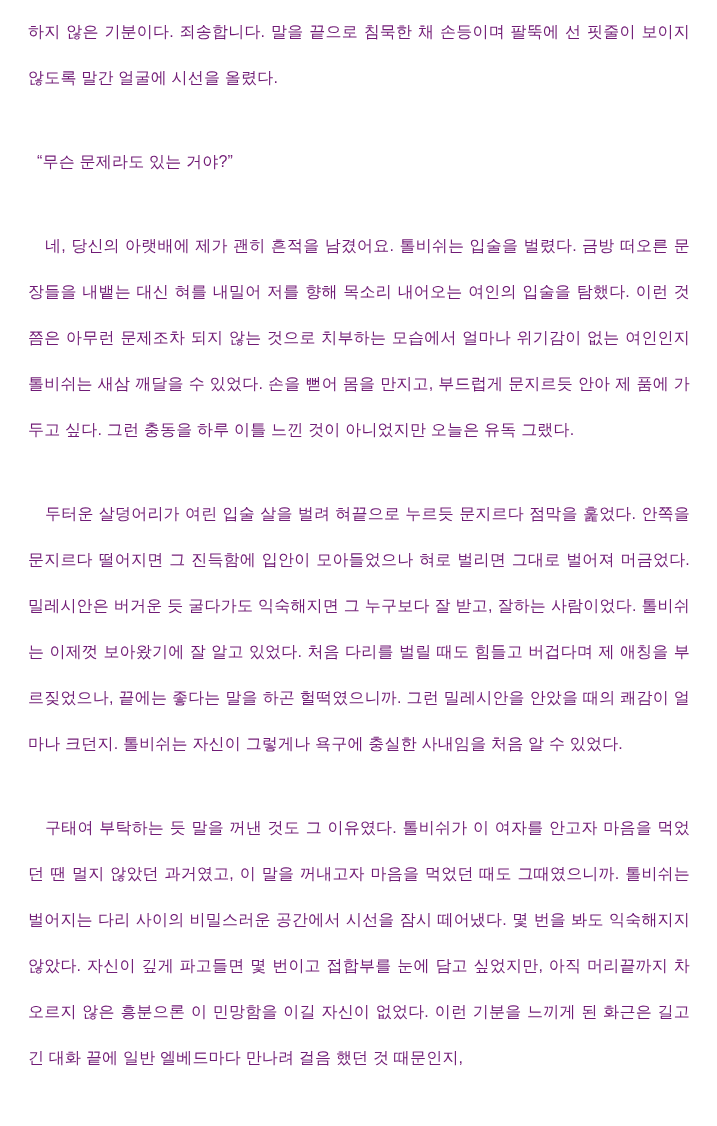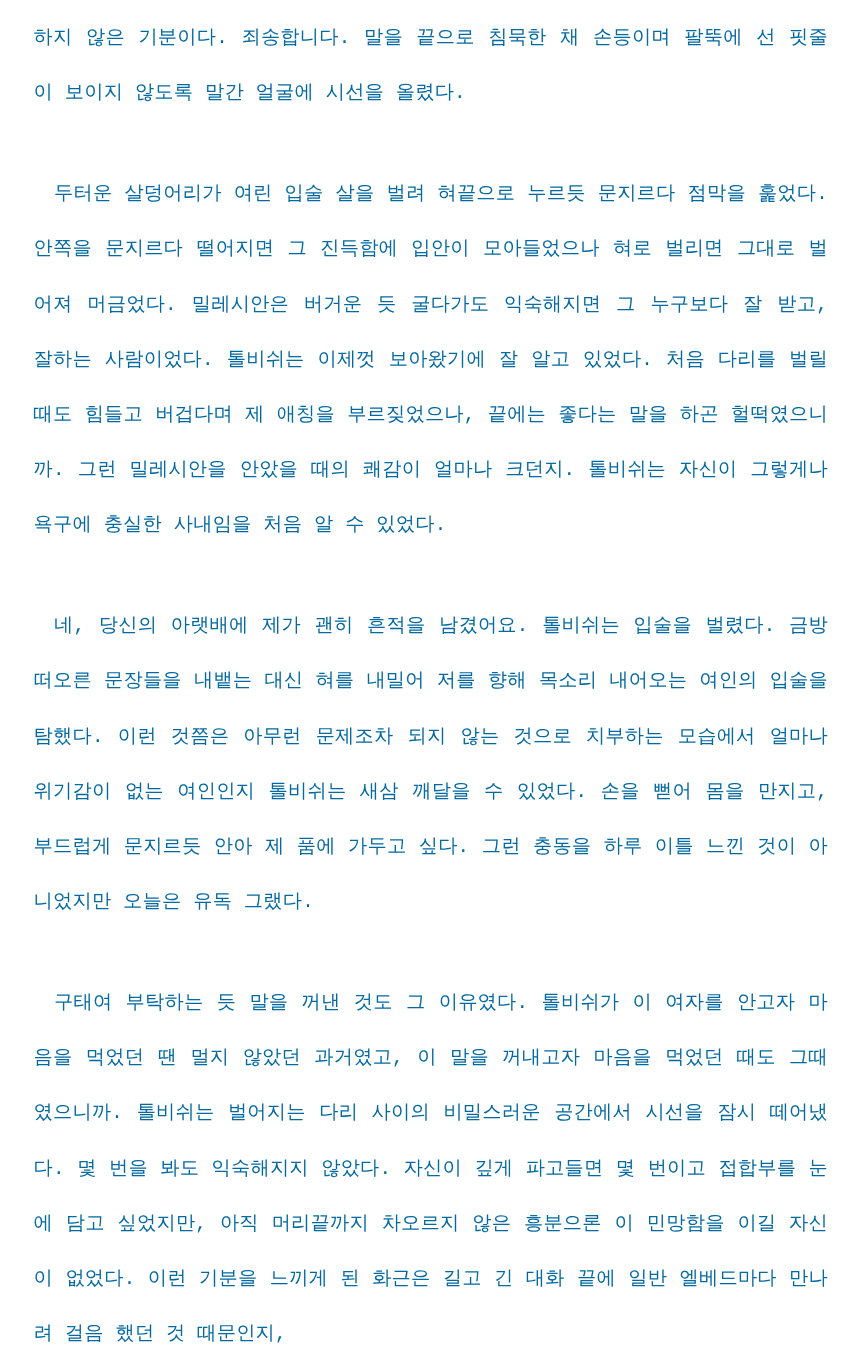--- a/index.html
+++ b/index.html
@@ -12,23 +12,23 @@
     height: 1126px;
     overflow: hidden;
     box-sizing: border-box;
   }
   .page {
     width: 717px;
     height: 1126px;
     box-sizing: border-box;
     padding: 9px 27px 0 28px;
     background: #ffffff;
-    font-family: Liberation Mono, monospace;
+    font-family: Liberation Sans, sans-serif;
     font-size: 16px;
-    color: #0369a1;
+    color: #701a75;
     letter-spacing: 0.2px;
   }
   .page p {
     margin: 0;
     line-height: 46px;
     text-align: justify;
     word-break: break-all;
   }
   .page p + p {
     margin-top: 38px;
@@ -39,20 +39,21 @@
   .indent-small {
     text-indent: 9px;
   }
 </style>
 </head>
 <body>
 
 <div class="page">
   <p>하지 않은 기분이다. 죄송합니다. 말을 끝으로 침묵한 채 손등이며 팔뚝에 선 핏줄이 보이지 않도록 말간 얼굴에 시선을 올렸다.</p>
 
+  <p class="indent-small">“무슨 문제라도 있는 거야?”</p>
+
+  <p class="indent">네, 당신의 아랫배에 제가 괜히 흔적을 남겼어요. 톨비쉬는 입술을 벌렸다. 금방 떠오른 문장들을 내뱉는 대신 혀를 내밀어 저를 향해 목소리 내어오는 여인의 입술을 탐했다. 이런 것쯤은 아무런 문제조차 되지 않는 것으로 치부하는 모습에서 얼마나 위기감이 없는 여인인지 톨비쉬는 새삼 깨달을 수 있었다. 손을 뻗어 몸을 만지고, 부드럽게 문지르듯 안아 제 품에 가두고 싶다. 그런 충동을 하루 이틀 느낀 것이 아니었지만 오늘은 유독 그랬다.</p>
 
   <p class="indent">두터운 살덩어리가 여린 입술 살을 벌려 혀끝으로 누르듯 문지르다 점막을 훑었다. 안쪽을 문지르다 떨어지면 그 진득함에 입안이 모아들었으나 혀로 벌리면 그대로 벌어져 머금었다. 밀레시안은 버거운 듯 굴다가도 익숙해지면 그 누구보다 잘 받고, 잘하는 사람이었다. 톨비쉬는 이제껏 보아왔기에 잘 알고 있었다. 처음 다리를 벌릴 때도 힘들고 버겁다며 제 애칭을 부르짖었으나, 끝에는 좋다는 말을 하곤 헐떡였으니까. 그런 밀레시안을 안았을 때의 쾌감이 얼마나 크던지. 톨비쉬는 자신이 그렇게나 욕구에 충실한 사내임을 처음 알 수 있었다.</p>
-
-  <p class="indent">네, 당신의 아랫배에 제가 괜히 흔적을 남겼어요. 톨비쉬는 입술을 벌렸다. 금방 떠오른 문장들을 내뱉는 대신 혀를 내밀어 저를 향해 목소리 내어오는 여인의 입술을 탐했다. 이런 것쯤은 아무런 문제조차 되지 않는 것으로 치부하는 모습에서 얼마나 위기감이 없는 여인인지 톨비쉬는 새삼 깨달을 수 있었다. 손을 뻗어 몸을 만지고, 부드럽게 문지르듯 안아 제 품에 가두고 싶다. 그런 충동을 하루 이틀 느낀 것이 아니었지만 오늘은 유독 그랬다.</p>
 
 
   <p class="indent">구태여 부탁하는 듯 말을 꺼낸 것도 그 이유였다. 톨비쉬가 이 여자를 안고자 마음을 먹었던 땐 멀지 않았던 과거였고, 이 말을 꺼내고자 마음을 먹었던 때도 그때였으니까. 톨비쉬는 벌어지는 다리 사이의 비밀스러운 공간에서 시선을 잠시 떼어냈다. 몇 번을 봐도 익숙해지지 않았다. 자신이 깊게 파고들면 몇 번이고 접합부를 눈에 담고 싶었지만, 아직 머리끝까지 차오르지 않은 흥분으론 이 민망함을 이길 자신이 없었다. 이런 기분을 느끼게 된 화근은 길고 긴 대화 끝에 일반 엘베드마다 만나려 걸음 했던 것 때문인지,</p>
 </div>
 
 </body></html>

